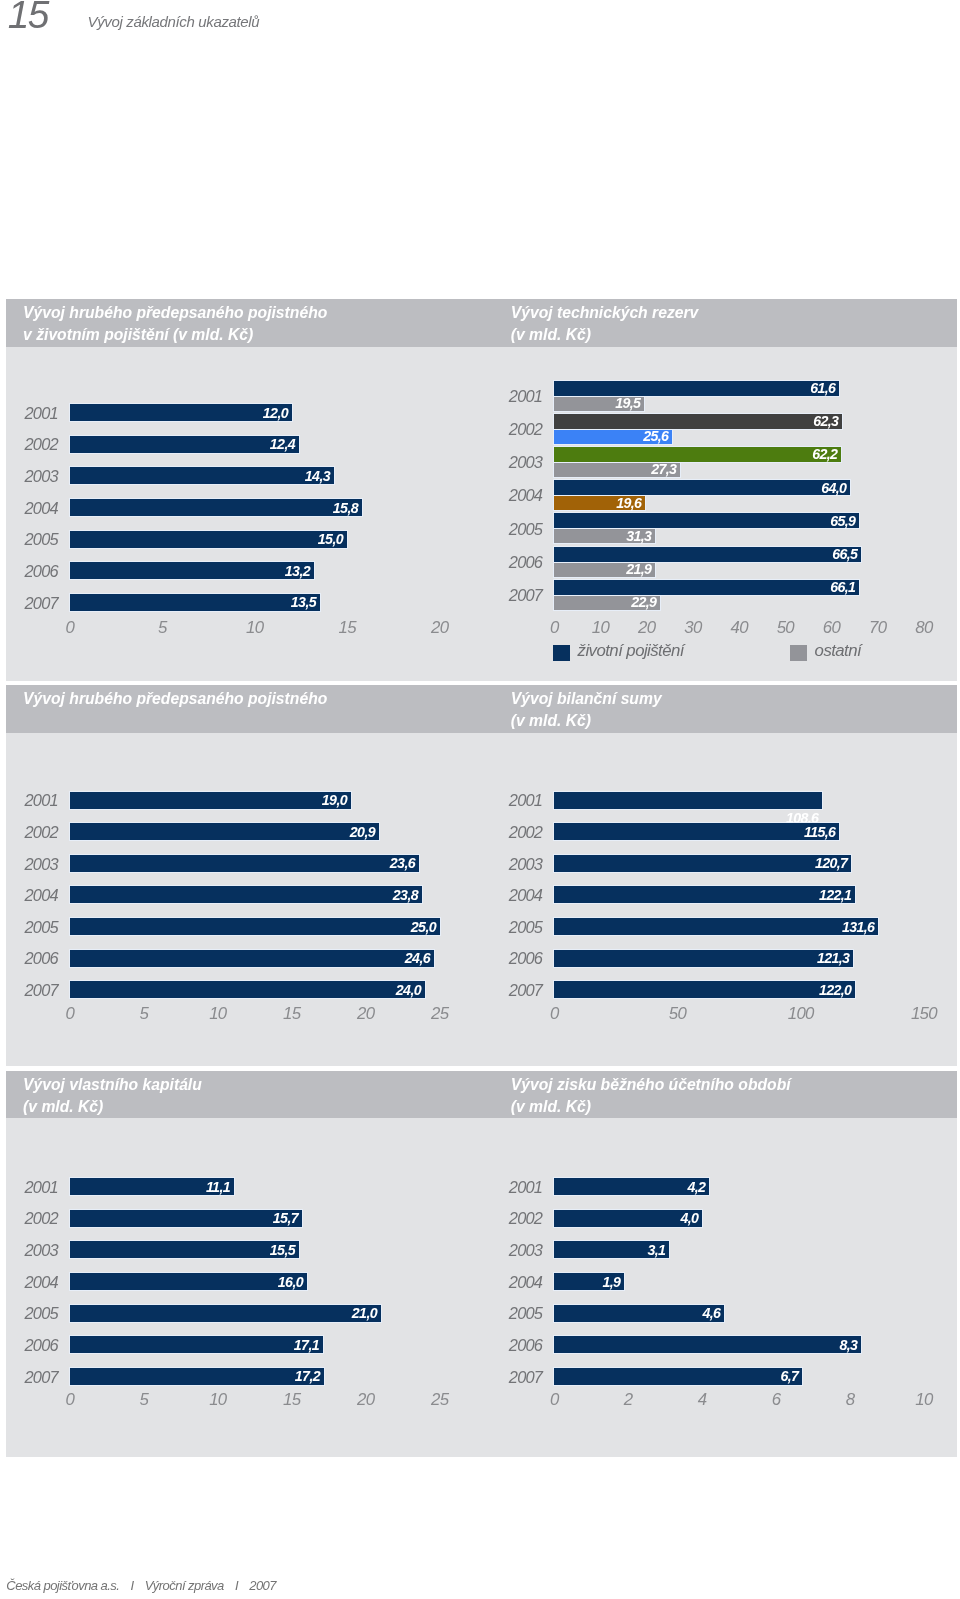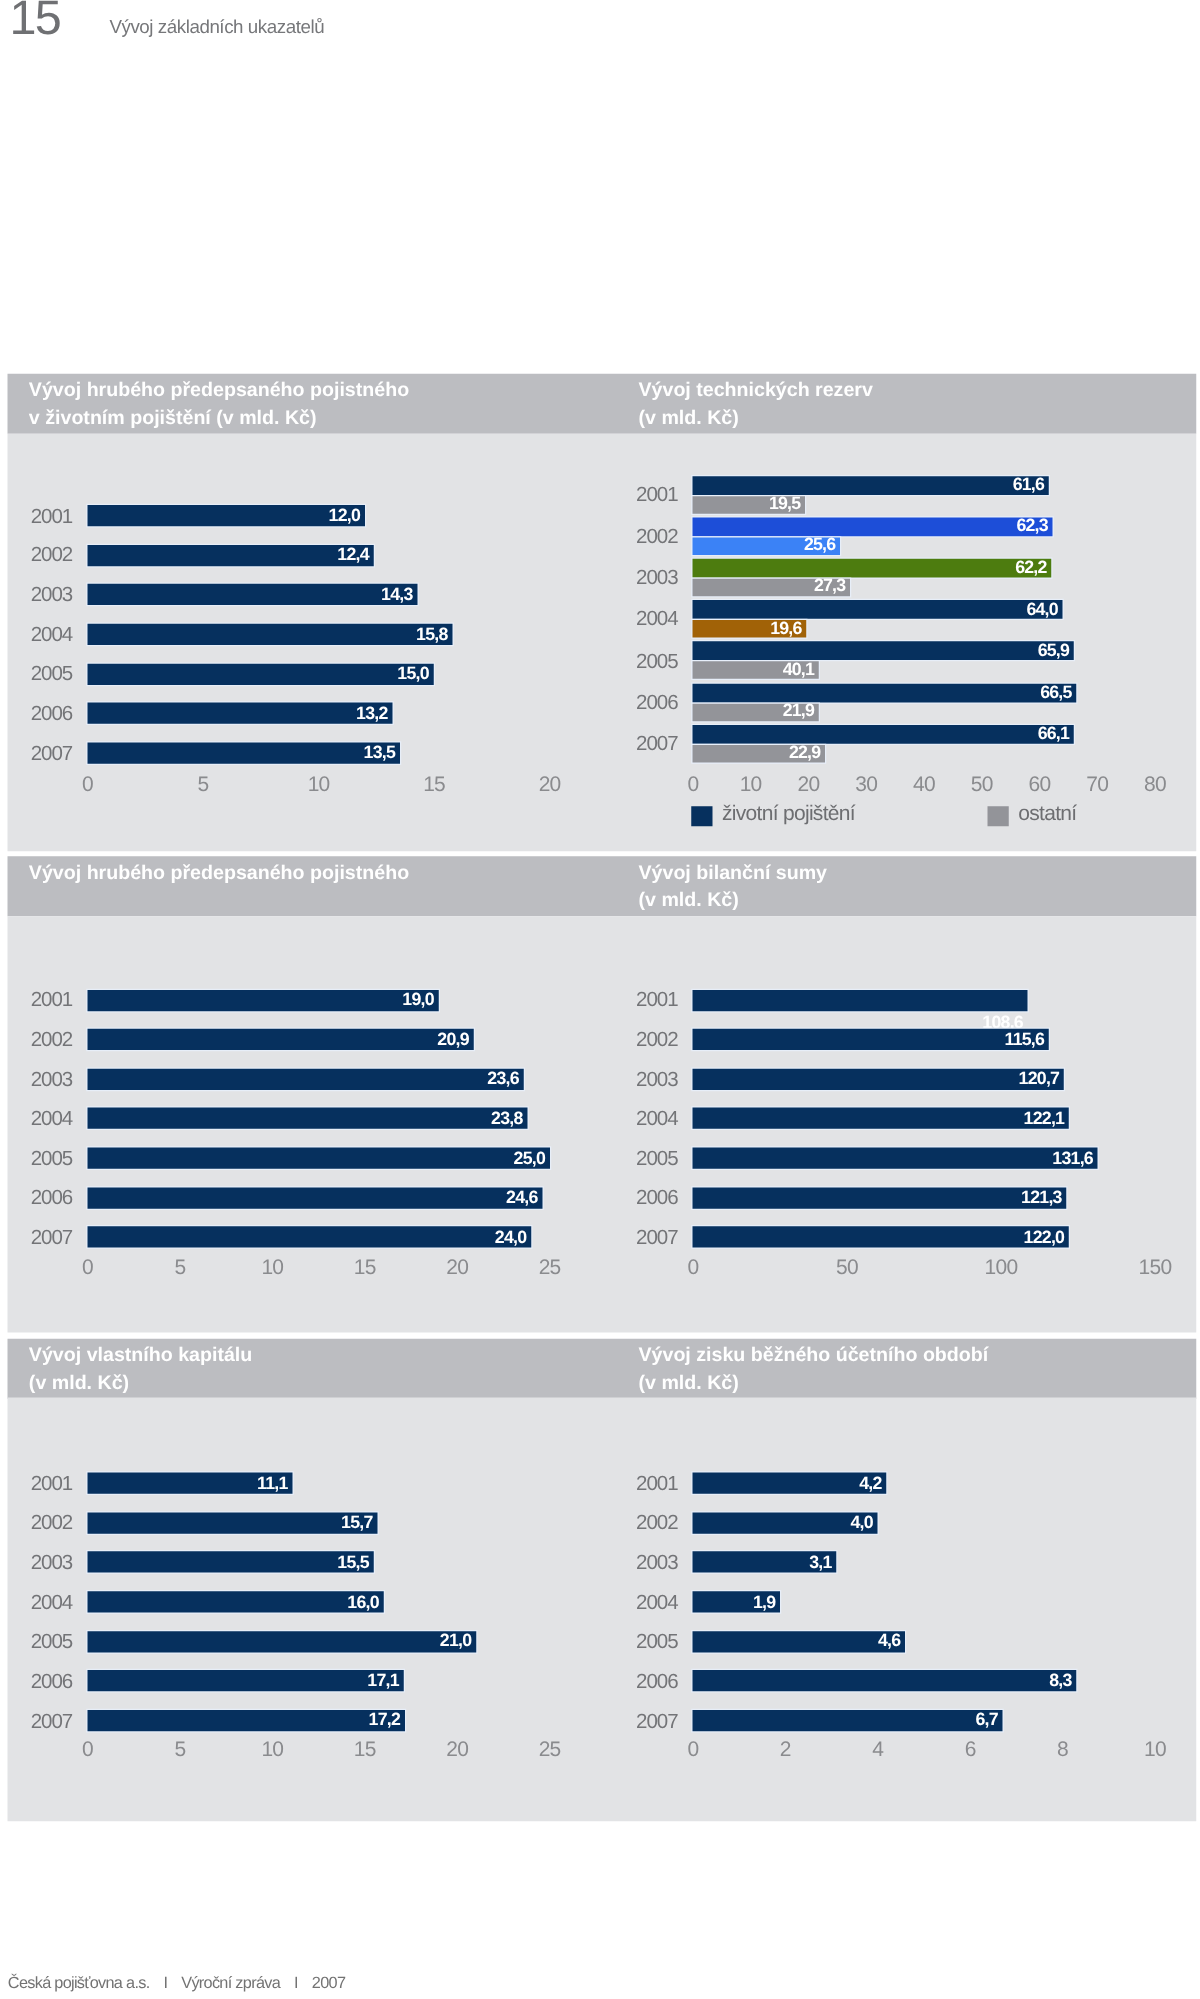--- a/index.html
+++ b/index.html
@@ -1,20 +1,20 @@
 <!DOCTYPE html>
 <html><head>
 <meta charset="utf-8">
 <title>Vývoj základních ukazatelů</title>
 <style>
   html,body{margin:0;padding:0;}
   body{width:960px;height:1599px;background:#ffffff;
        font-family:"Liberation Sans",sans-serif;
        -webkit-font-smoothing:antialiased;overflow:hidden;}
-  .page{position:relative;width:960px;height:1268px;}
+  .page{position:relative;width:960px;height:1268px;font-style:italic;}
   .pgnum{position:absolute;left:7.7px;top:-7.3px;font-size:38.8px;letter-spacing:-1.5px;color:#6f7073;}
   .pgtitle{position:absolute;left:87.5px;top:12.5px;font-size:15px;letter-spacing:-0.35px;color:#76777a;}
   .block{position:absolute;left:6.3px;width:950.4px;}
   .bhead{position:absolute;left:0;top:0;width:950.4px;height:48px;background:#bcbdc1;}
   .bhead .t{position:absolute;top:3px;font-size:15.7px;font-weight:bold;line-height:22px;color:#ffffff;}
   .bhead .t.l{left:16.8px;}
   .bhead .t.r{left:504.5px;}
   .bbody{position:absolute;left:0;width:950.4px;background:#e2e3e5;}
   .chart{position:absolute;left:0;top:0;width:100%;height:100%;}
   .ylab{position:absolute;width:47px;text-align:right;font-size:16.4px;letter-spacing:-0.8px;
@@ -89,21 +89,21 @@
         </div>
         <div class="chart">
           <div class="ylab" style="left:488.8px;top:40.7px">2001</div>
           <div class="bar" style="left:548px;top:33.5px;width:285px;height:15px;background:#06305e">
             <span class="v" style="top:0.5px">61,6</span>
           </div>
           <div class="bar" style="left:548px;top:49.5px;width:90px;height:14px;background:#939499">
             <span class="v" style="top:-0.5px">19,5</span>
           </div>
           <div class="ylab" style="left:488.8px;top:73.9px">2002</div>
-          <div class="bar" style="left:548px;top:66.7px;width:288px;height:15px;background:#1d4ed8">
+          <div class="bar" style="left:548px;top:66.7px;width:288px;height:15px;background:#404040">
             <span class="v" style="top:0.5px">62,3</span>
           </div>
           <div class="bar" style="left:548px;top:82.7px;width:118px;height:14px;background:#3b82f6">
             <span class="v" style="top:-0.5px">25,6</span>
           </div>
           <div class="ylab" style="left:488.8px;top:107.1px">2003</div>
           <div class="bar" style="left:548px;top:99.9px;width:287px;height:15px;background:#4d7c0f">
             <span class="v" style="top:0.5px">62,2</span>
           </div>
           <div class="bar" style="left:548px;top:115.9px;width:126px;height:14px;background:#939499">
@@ -114,21 +114,21 @@
             <span class="v" style="top:0.5px">64,0</span>
           </div>
           <div class="bar" style="left:548px;top:149.1px;width:91px;height:14px;background:#a16207">
             <span class="v" style="top:-0.5px">19,6</span>
           </div>
           <div class="ylab" style="left:488.8px;top:173.5px">2005</div>
           <div class="bar" style="left:548px;top:166.3px;width:305px;height:15px;background:#06305e">
             <span class="v" style="top:0.5px">65,9</span>
           </div>
           <div class="bar" style="left:548px;top:182.3px;width:101px;height:14px;background:#939499">
-            <span class="v" style="top:-0.5px">40,1</span>
+            <span class="v" style="top:-0.5px">31,3</span>
           </div>
           <div class="ylab" style="left:488.8px;top:206.7px">2006</div>
           <div class="bar" style="left:548px;top:199.5px;width:307px;height:15px;background:#06305e">
             <span class="v" style="top:0.5px">66,5</span>
           </div>
           <div class="bar" style="left:548px;top:215.5px;width:101px;height:14px;background:#939499">
             <span class="v" style="top:-0.5px">21,9</span>
           </div>
           <div class="ylab" style="left:488.8px;top:239.9px">2007</div>
           <div class="bar" style="left:548px;top:232.7px;width:305px;height:15px;background:#06305e">

